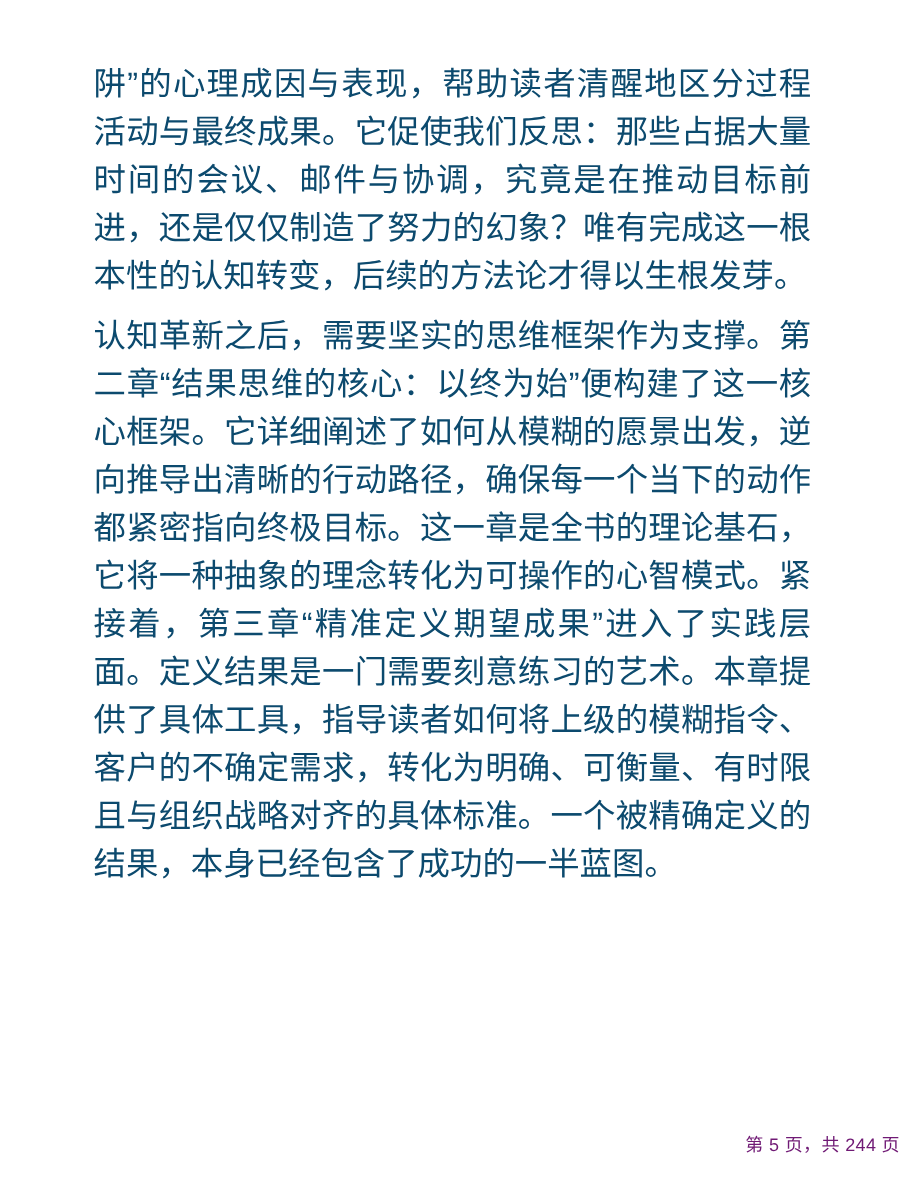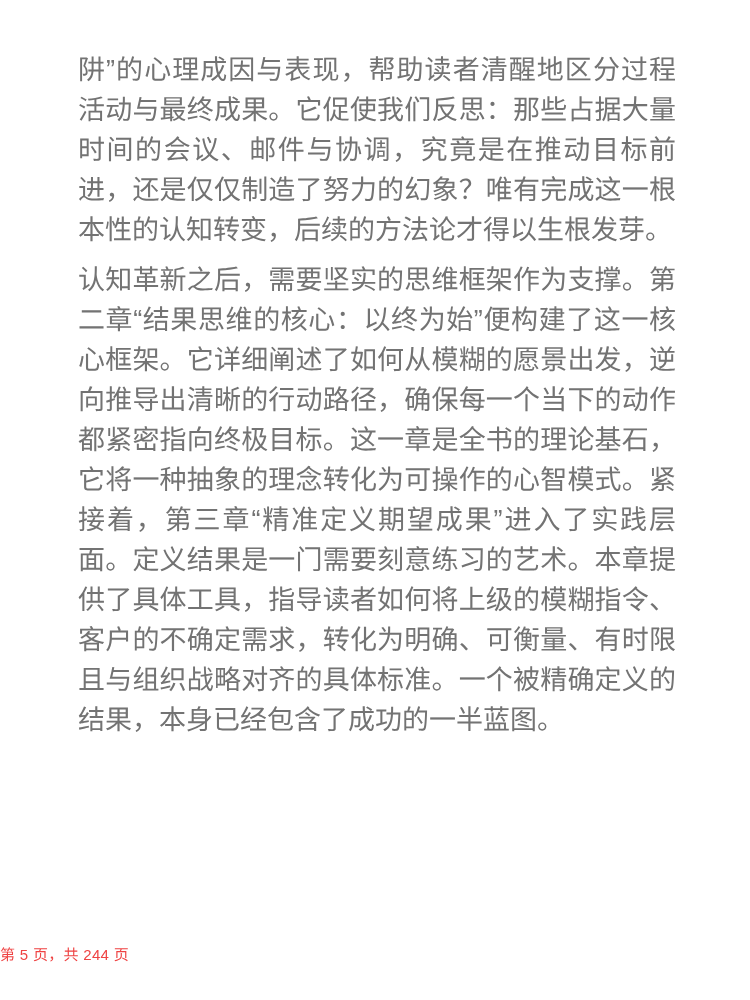--- a/index.html
+++ b/index.html
@@ -22,35 +22,35 @@
   .content {
     position: absolute;
     top: 50px;
     left: 78px;
     width: 598px;
   }
   .para {
     margin: 0 0 10px 0;
     font-size: 27px;
     line-height: 40px;
-    color: #737373;
+    color: #0c4a6e;
     text-align: justify;
     text-justify: inter-ideograph;
     font-weight: 400;
     word-break: normal;
   }
   .footer {
     position: absolute;
     left: 0;
     right: 0;
     bottom: 36px;
-    text-align: left;
+    text-align: right;
     font-size: 15px;
     line-height: 18px;
-    color: #ef4444;
+    color: #701a75;
     letter-spacing: 0.3px;
   }
 </style>
 </head>
 <body>
 
 <div class="page">
   <div class="content">
       <p class="para">阱”的心理成因与表现，帮助读者清醒地区分过程活动与最终成果。它促使我们反思：那些占据大量时间的会议、邮件与协调，究竟是在推动目标前进，还是仅仅制造了努力的幻象？唯有完成这一根本性的认知转变，后续的方法论才得以生根发芽。</p>
       <p class="para">认知革新之后，需要坚实的思维框架作为支撑。第二章“结果思维的核心：以终为始”便构建了这一核心框架。它详细阐述了如何从模糊的愿景出发，逆向推导出清晰的行动路径，确保每一个当下的动作都紧密指向终极目标。这一章是全书的理论基石，它将一种抽象的理念转化为可操作的心智模式。紧接着，第三章“精准定义期望成果”进入了实践层面。定义结果是一门需要刻意练习的艺术。本章提供了具体工具，指导读者如何将上级的模糊指令、客户的不确定需求，转化为明确、可衡量、有时限且与组织战略对齐的具体标准。一个被精确定义的结果，本身已经包含了成功的一半蓝图。</p>

